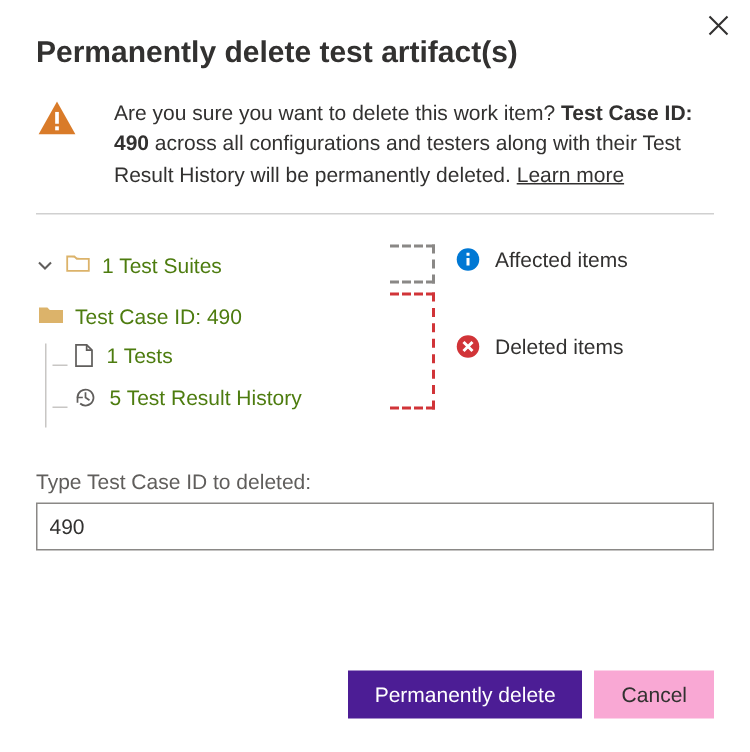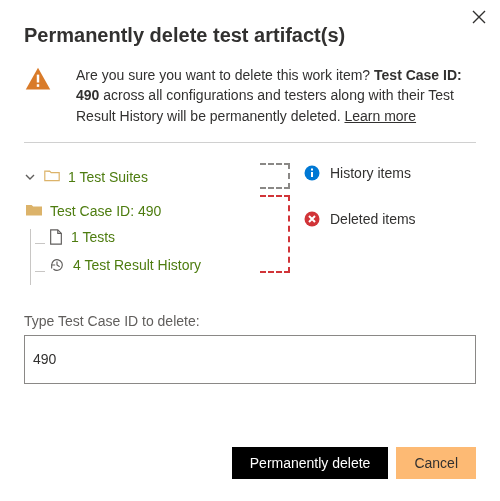--- a/index.html
+++ b/index.html
@@ -126,21 +126,21 @@
 
   .field-label {
     margin-top: 28px;
     color:#605e5c;
     font-size:14px;
   }
   .field {
     margin-top:6px;
     width:100%;
     box-sizing:border-box;
-    height:49px;
+    height:32px;
     border:1px solid #8a8886;
     padding:0 8px;
     font-family:inherit;
     font-size:14px;
     color:#323130;
     outline:none;
   }
 
   .buttons {
     position:absolute;
@@ -150,22 +150,22 @@
     gap:8px;
   }
   .btn {
     font-family:inherit;
     font-size:14px;
     height:32px;
     padding:0 18px;
     border:none;
     cursor:pointer;
   }
-  .btn-primary { background:#000000; color:#fff; font-weight:400; }
-  .btn-secondary { background:#fdba74; color:#323130;text-align:center; }
+  .btn-primary { background:#4c1d95; color:#fff; font-weight:400; }
+  .btn-secondary { background:#f9a8d4; color:#323130;text-align:center; }
 </style>
 </head>
 <body>
 
 <div class="dialog">
 
   <div class="close">
     <svg viewBox="0 0 14 14" width="14" height="14">
         <path d="M1 1 L13 13 M13 1 L1 13" stroke="#323130" stroke-width="1.4" fill="none"></path>
       </svg>
@@ -226,55 +226,55 @@
           <span>1 Tests</span>
         </div>
         <div class="child-row">
           <span>
             <svg class="hist" viewBox="0 0 18 18">
                 <path d="M3 9 a6 6 0 1 1 2 4.5" fill="none" stroke="#605e5c" stroke-width="1.3"></path>
                 <path d="M3 13 l0 -4 l4 0" fill="none" stroke="#605e5c" stroke-width="1.3"></path>
                 <path d="M9 5 v4 l3 2" fill="none" stroke="#605e5c" stroke-width="1.3"></path>
               </svg>
           </span>
-          <span>4 Test Result History</span>
+          <span>5 Test Result History</span>
         </div>
       </div>
     </div>
 
     <div class="brackets">
       <div class="br-aff"></div>
       <div class="br-del"></div>
     </div>
 
     <div class="legend">
       <div class="leg-row">
         <span class="leg-info">
           <svg viewBox="0 0 16 16">
               <circle cx="8" cy="8" r="7.5" fill="#0078d4"></circle>
               <rect x="7" y="7" width="2" height="5" fill="#fff"></rect>
               <rect x="7" y="3.5" width="2" height="2" fill="#fff"></rect>
             </svg>
         </span>
-        <span>History items</span>
-      </div>
-      <div class="leg-row" style="margin-top:0">
+        <span>Affected items</span>
+      </div>
+      <div class="leg-row" style="margin-top:12px">
         <span class="leg-err">
           <svg viewBox="0 0 16 16">
               <circle cx="8" cy="8" r="7.5" fill="#d13438"></circle>
               <path d="M5 5 L11 11 M11 5 L5 11" stroke="#fff" stroke-width="2"></path>
             </svg>
         </span>
         <span>Deleted items</span>
       </div>
     </div>
 
   </div>
 
-  <div class="field-label">Type Test Case ID to delete:</div>
+  <div class="field-label">Type Test Case ID to deleted:</div>
   <input class="field" type="text" value="490" style="">
 
   <div class="buttons">
     <button class="btn btn-primary">Permanently delete</button>
     <button class="btn btn-secondary">Cancel</button>
   </div>
 
 </div>
 
 </body></html>

